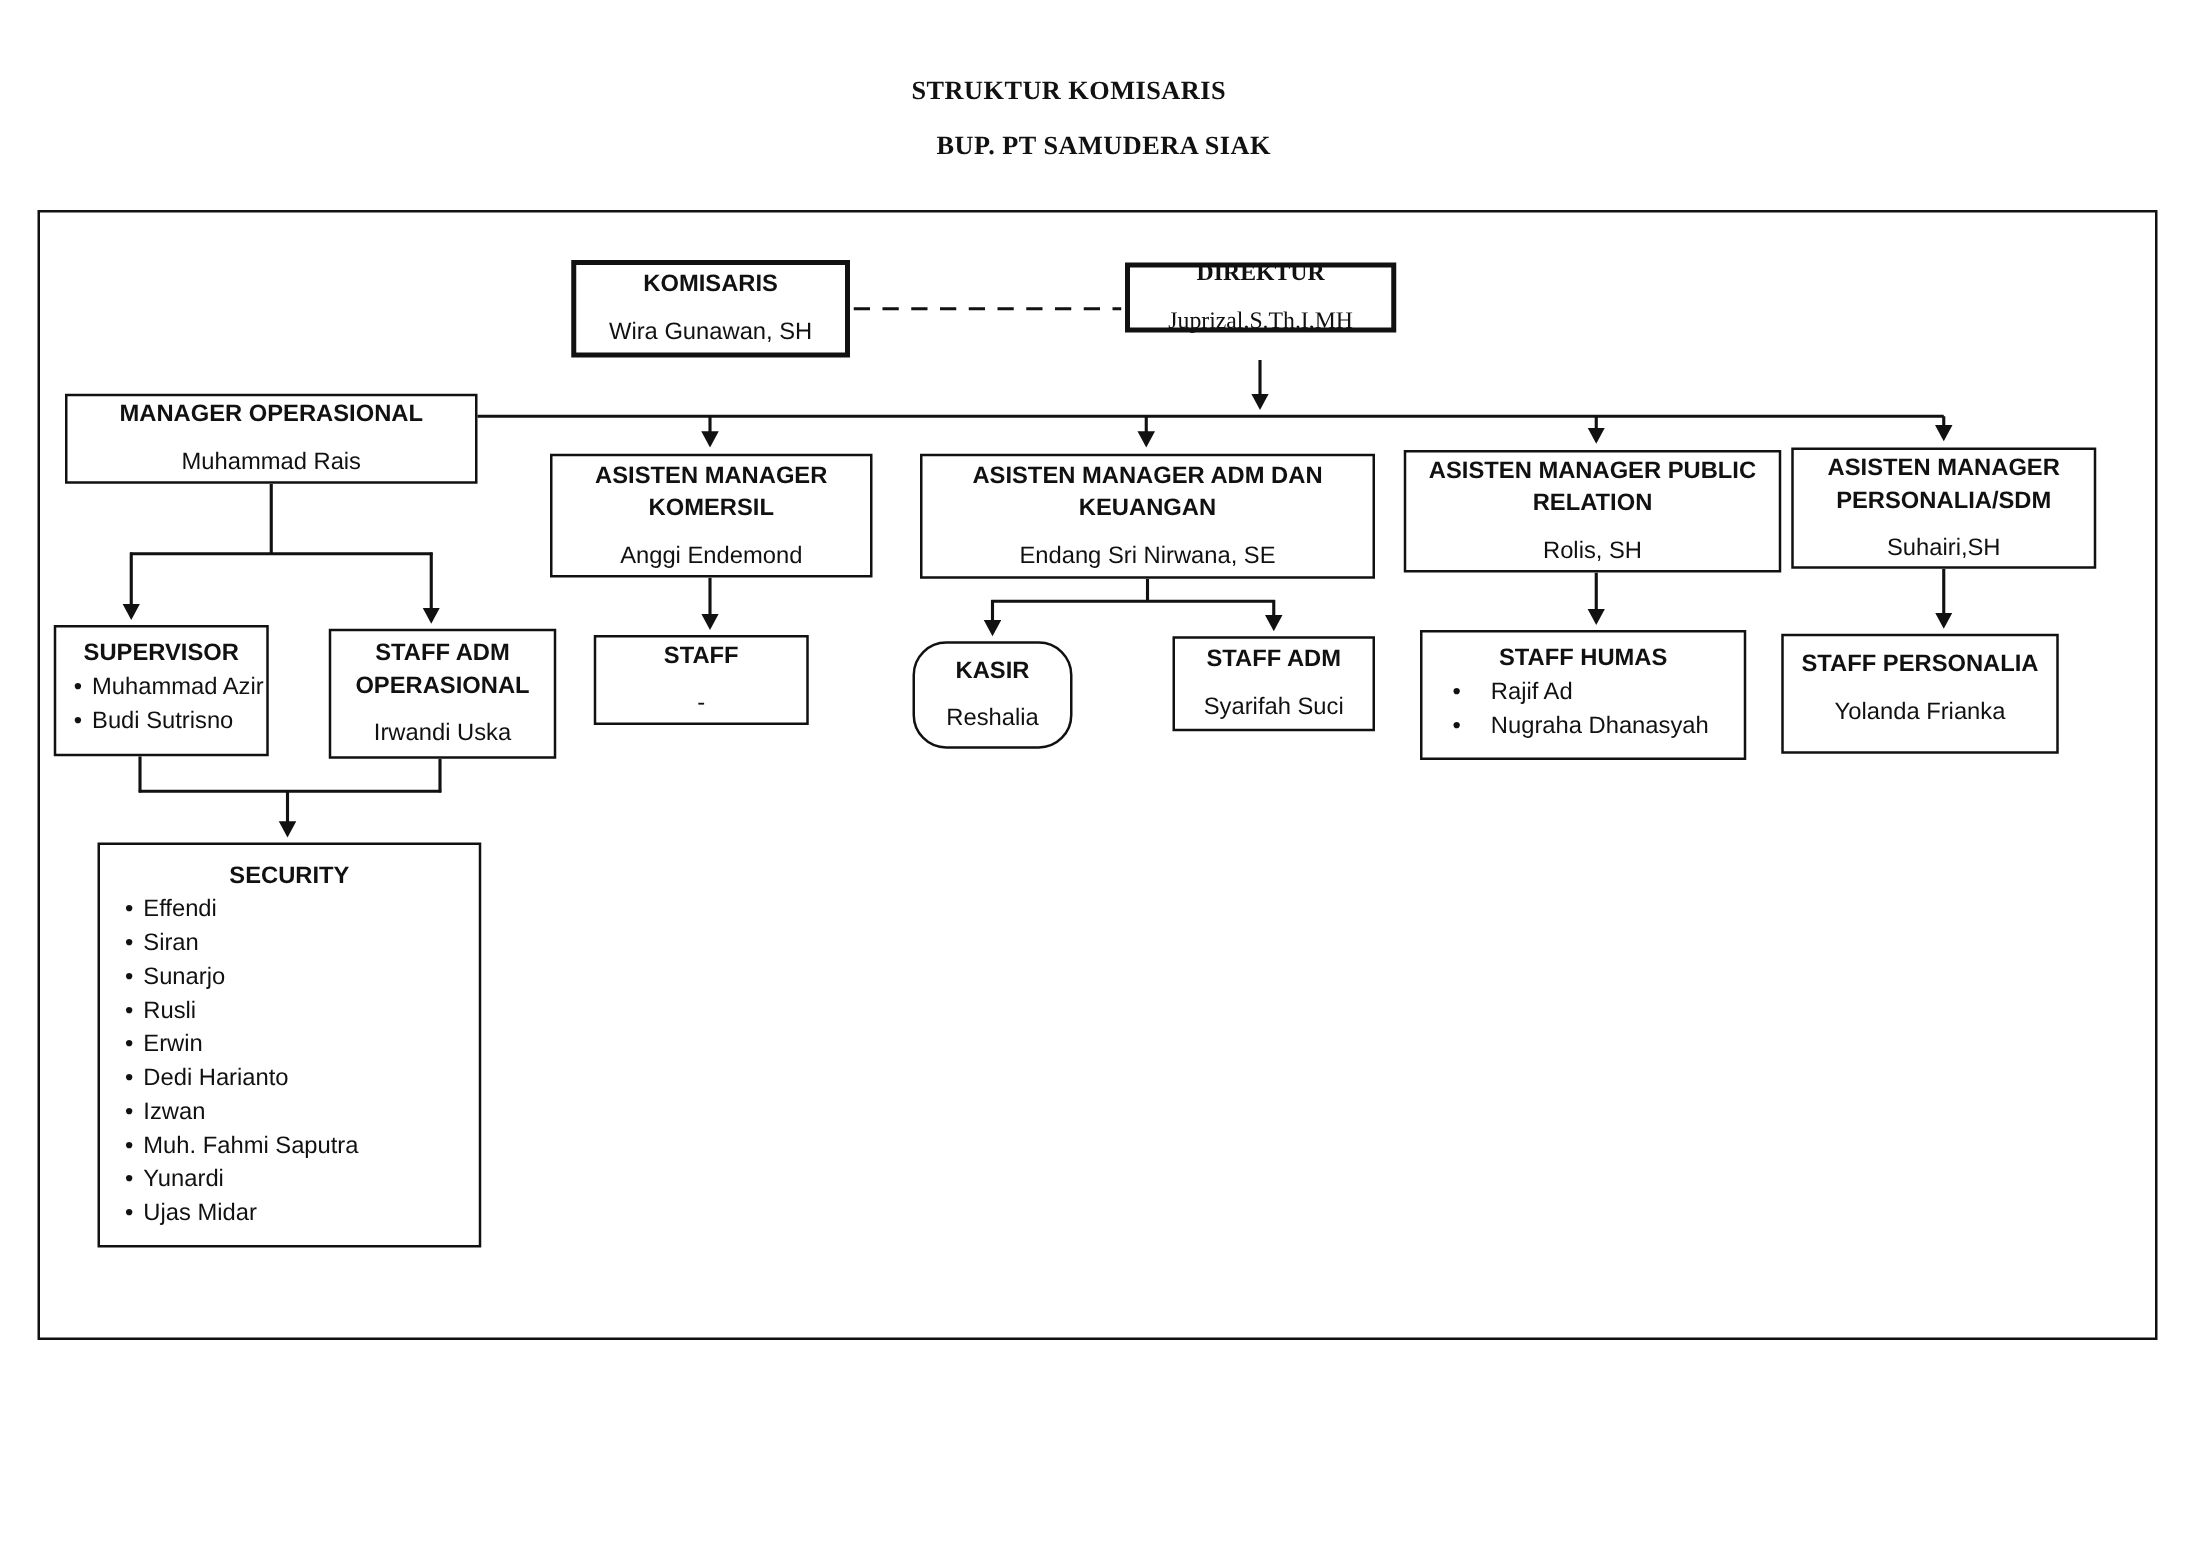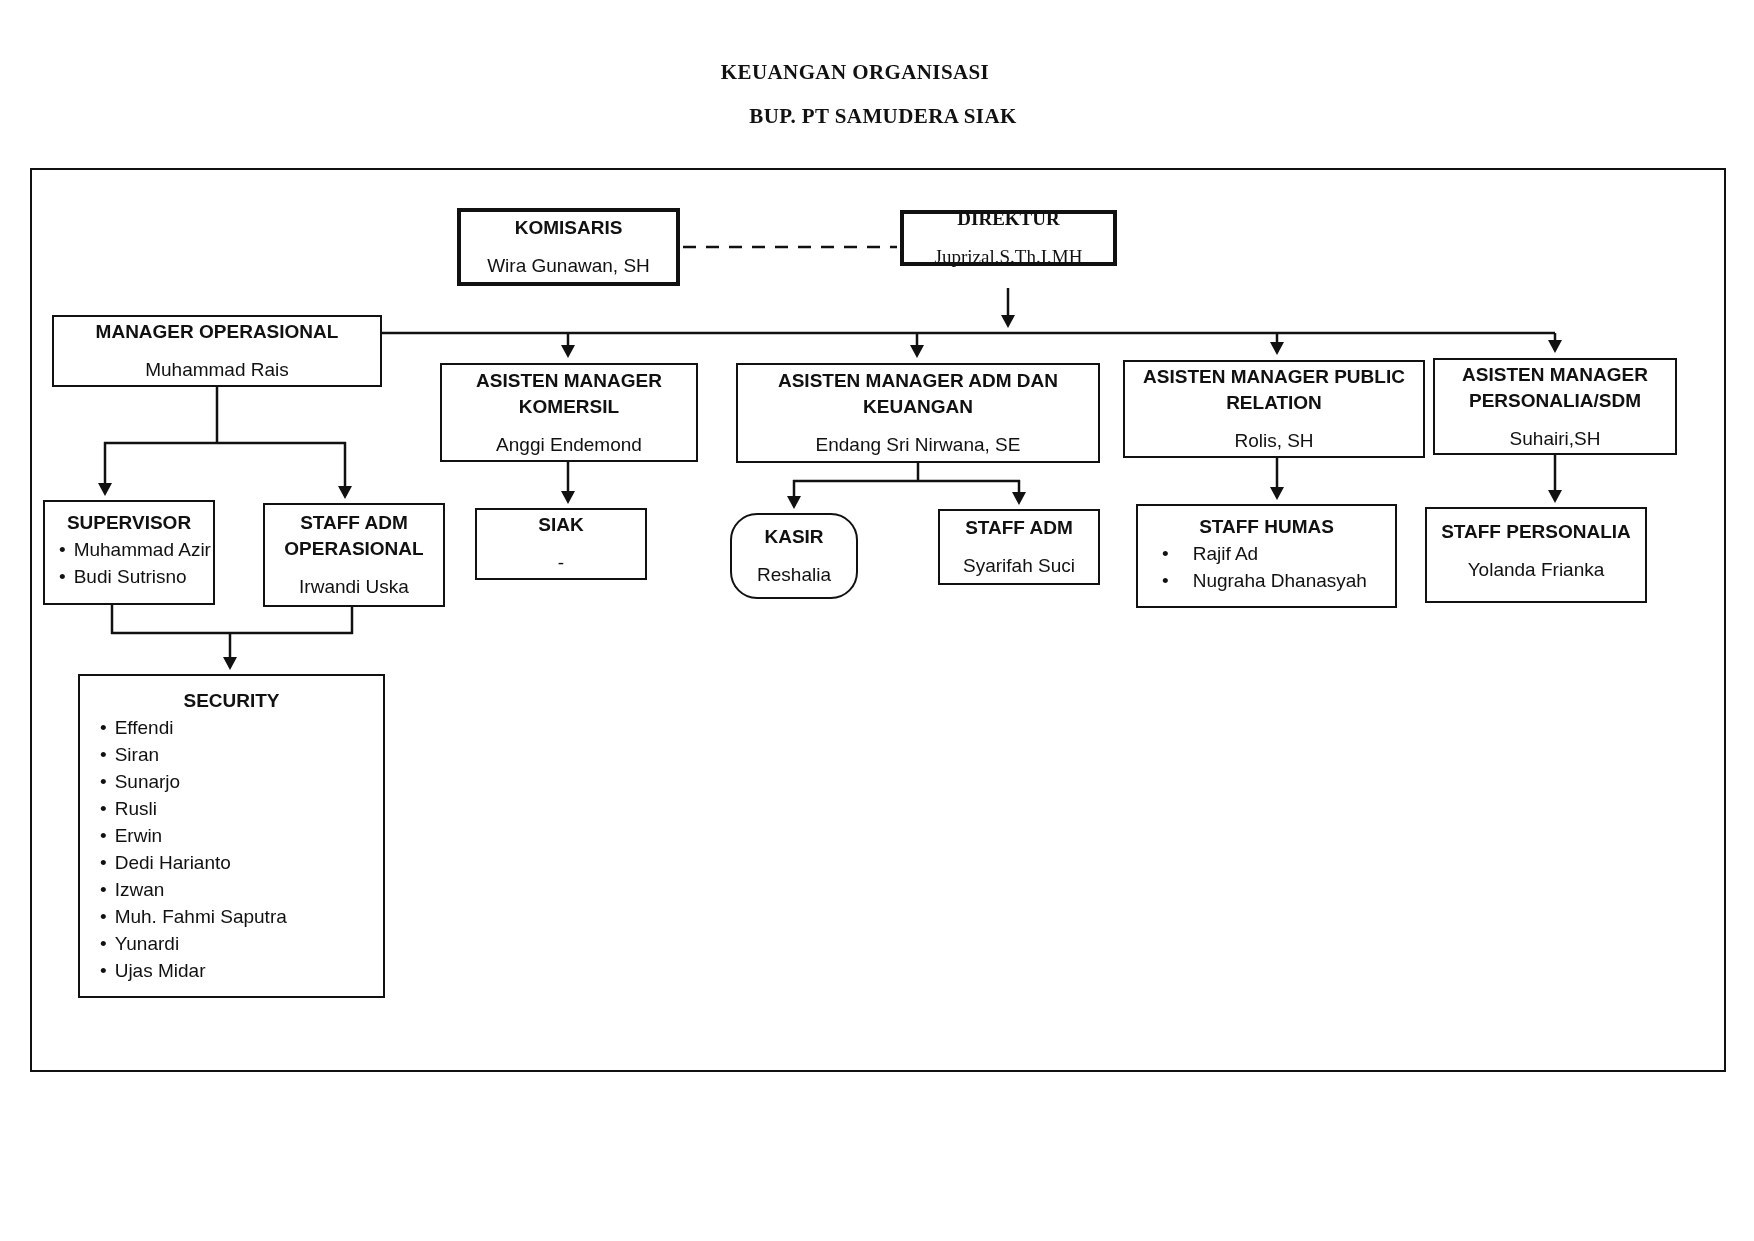--- a/index.html
+++ b/index.html
@@ -62,21 +62,21 @@
   .wide-gap .member .bullet{margin-right:24px;margin-left:10px;}
   .security-list{padding-left:20px;}
   .supervisor-list{padding-left:14px;}
   .humas-list{padding-left:14px;}
 </style>
 </head>
 <body>
 
 <div class="canvas">
 
-  <div class="page-title" style="top:60px;">KEUANGAN ORGANISASI</div>
+  <div class="page-title" style="top:60px;">STRUKTUR KOMISARIS</div>
   <div class="page-title" style="top:104px;margin-left:28px;">BUP. PT SAMUDERA SIAK</div>
 
   <div class="frame" style="left:30px;top:168px;width:1692px;height:900px;"></div>
 
   <svg class="connectors" width="1754" height="1241" viewBox="0 0 1754 1241" aria-hidden="true">
     <defs>
       <marker id="arr" markerUnits="userSpaceOnUse" markerWidth="16" markerHeight="16" refX="10" refY="7" orient="auto">
         <path d="M0,0 L0,14 L13,7 z" fill="#111"></path>
       </marker>
     </defs>
@@ -167,21 +167,21 @@
       </div>
   </div>
 
   <div class="node" style="left:263px;top:503px;width:182px;height:104px;">
     <div class="node-title">STAFF ADM
 OPERASIONAL</div>
     <div class="node-sub">Irwandi Uska</div>
   </div>
 
   <div class="node" style="left:475px;top:508px;width:172px;height:72px;">
-    <div class="node-title">SIAK</div>
+    <div class="node-title">STAFF</div>
     <div class="node-sub">-</div>
   </div>
 
   <div class="node" style="left:730px;top:513px;width:128px;height:86px;border-radius:27px;">
     <div class="node-title">KASIR</div>
     <div class="node-sub">Reshalia</div>
   </div>
 
   <div class="node" style="left:938px;top:509px;width:162px;height:76px;">
     <div class="node-title">STAFF ADM</div>

